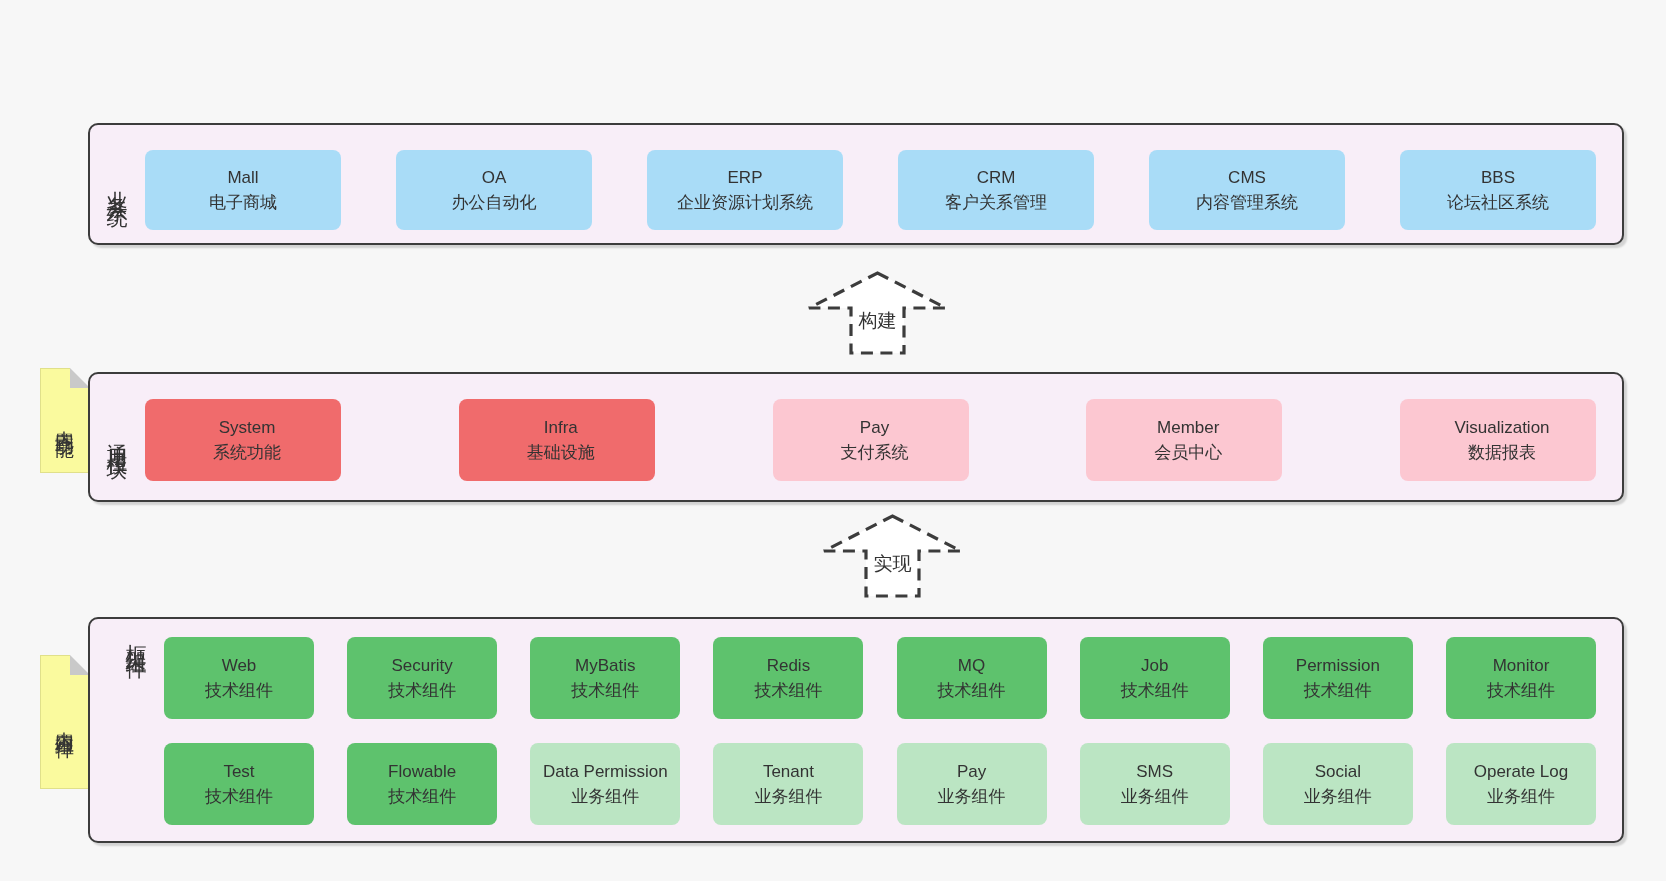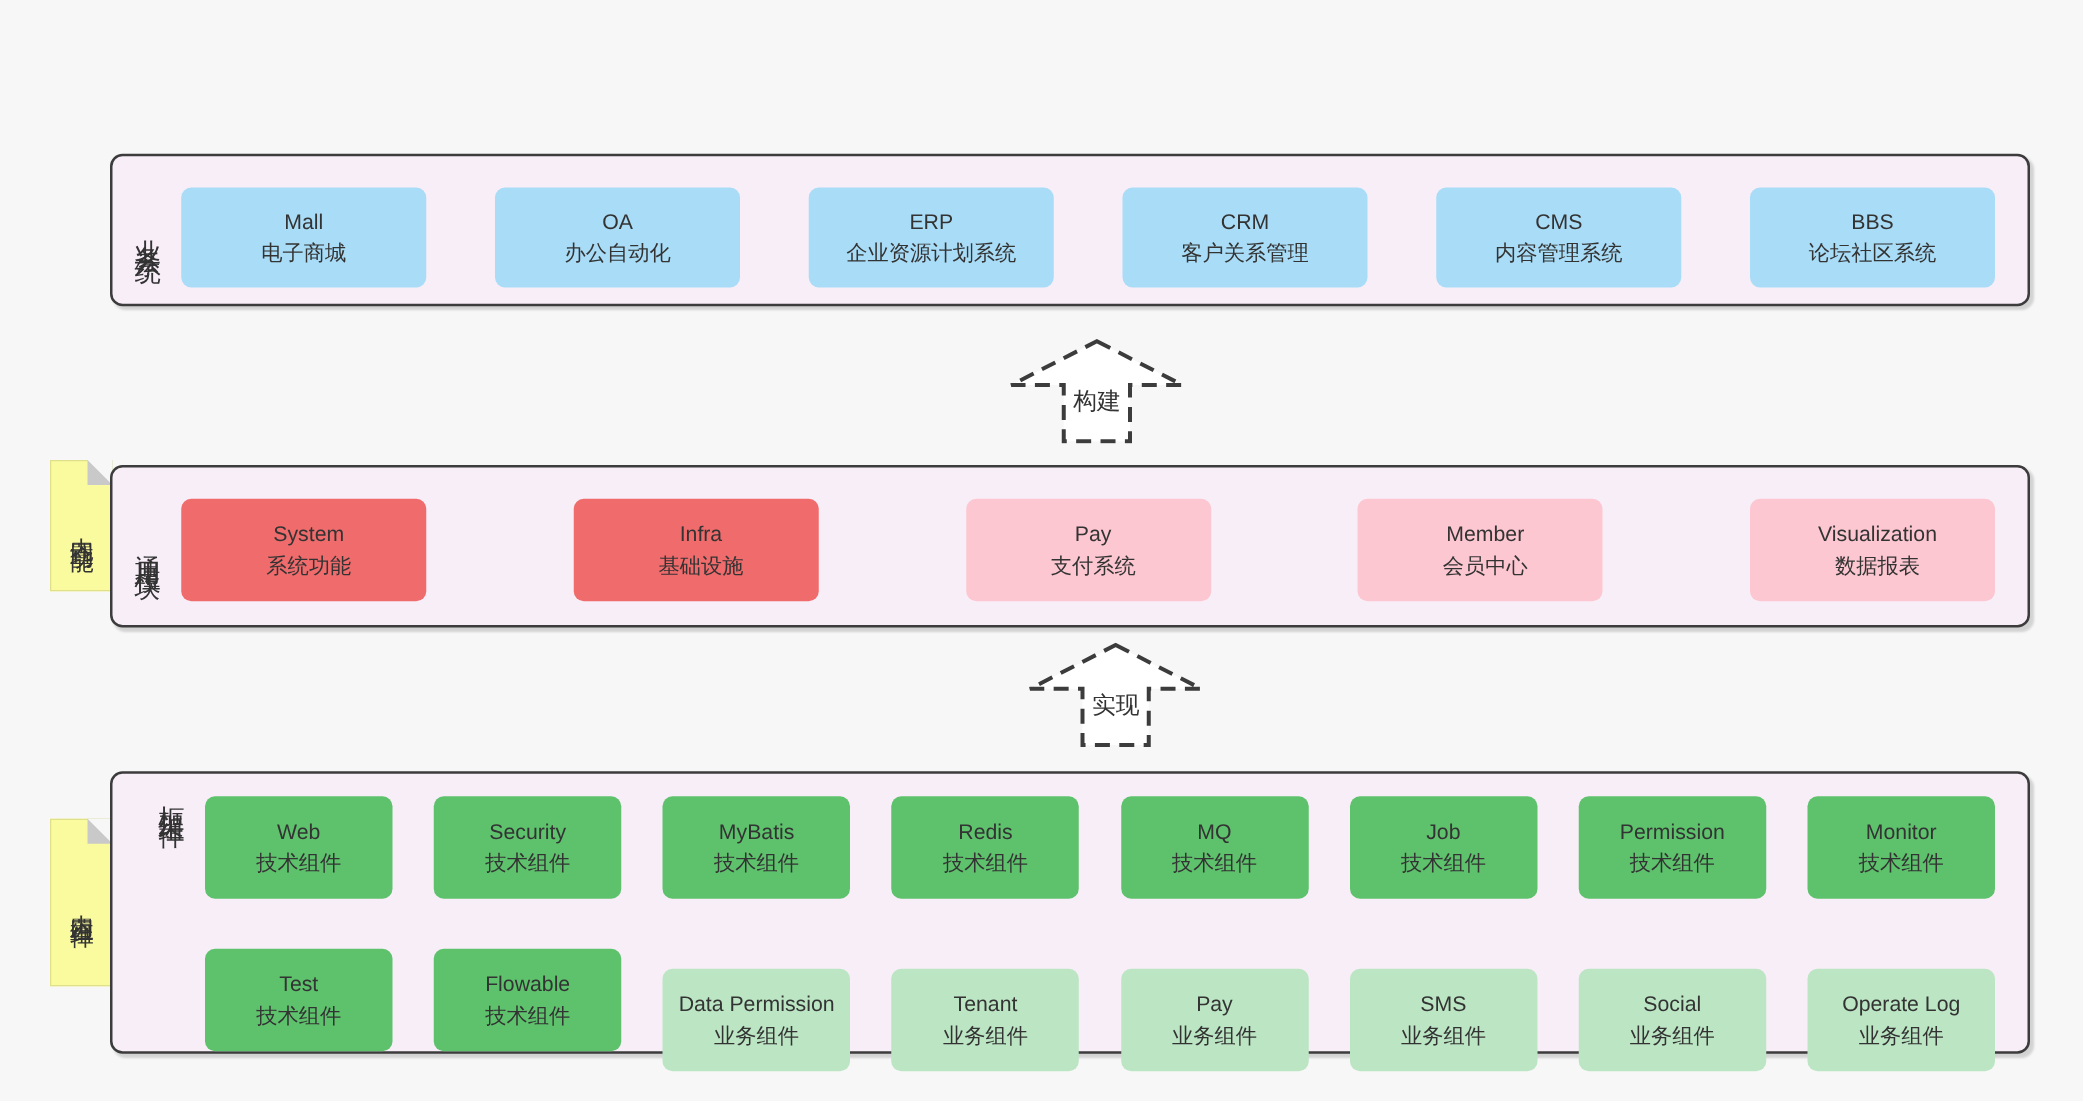--- a/index.html
+++ b/index.html
@@ -38,21 +38,21 @@
   .box{
     border-radius:8px;
     display:flex;flex-direction:column;align-items:center;justify-content:center;
     text-align:center;font-size:17px;line-height:25px;color:var(--text,#333);
     padding:2px 8px;box-sizing:border-box;
   }
   .box.blue{background:var(--blue,#a9dcf7);}
   .box.red{background:var(--red,#f06b6c);}
   .box.pink{background:var(--pink,#fcc7d1);}
   .box.green{background:var(--green,#5ec26d);}
-  .box.lightgreen{background:var(--lightgreen,#bbe5c3);margin-top:32px;}
+  .box.lightgreen{background:var(--lightgreen,#bbe5c3);}
   .box .box-name{display:block;}
   .box .box-desc{display:block;}
   
   #layer-0{top:123px;height:122px;}
   #layer-0 .box{width:196px;height:80px;}
   #layer-0 .box-row{margin-top:25px;}
   #layer-1{top:372px;height:130px;}
   #layer-1 .box{width:196px;height:82px;padding-left:16px;}
   #layer-1 .box-row{margin-top:25px;}
   #layer-2{top:617px;height:226px;padding-left:19px;}

